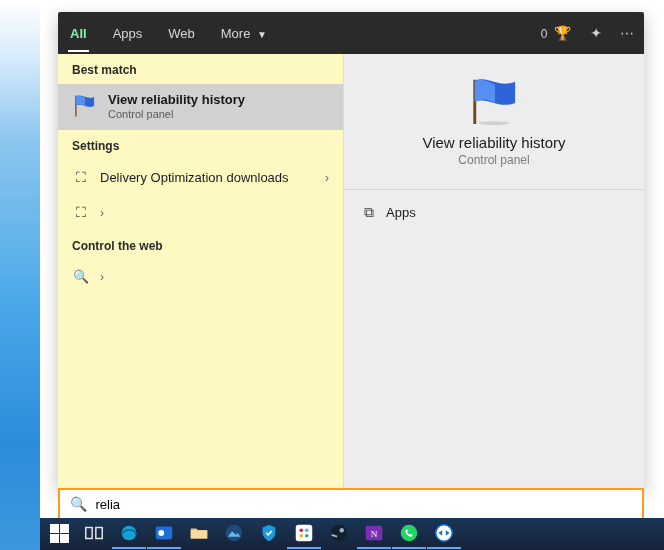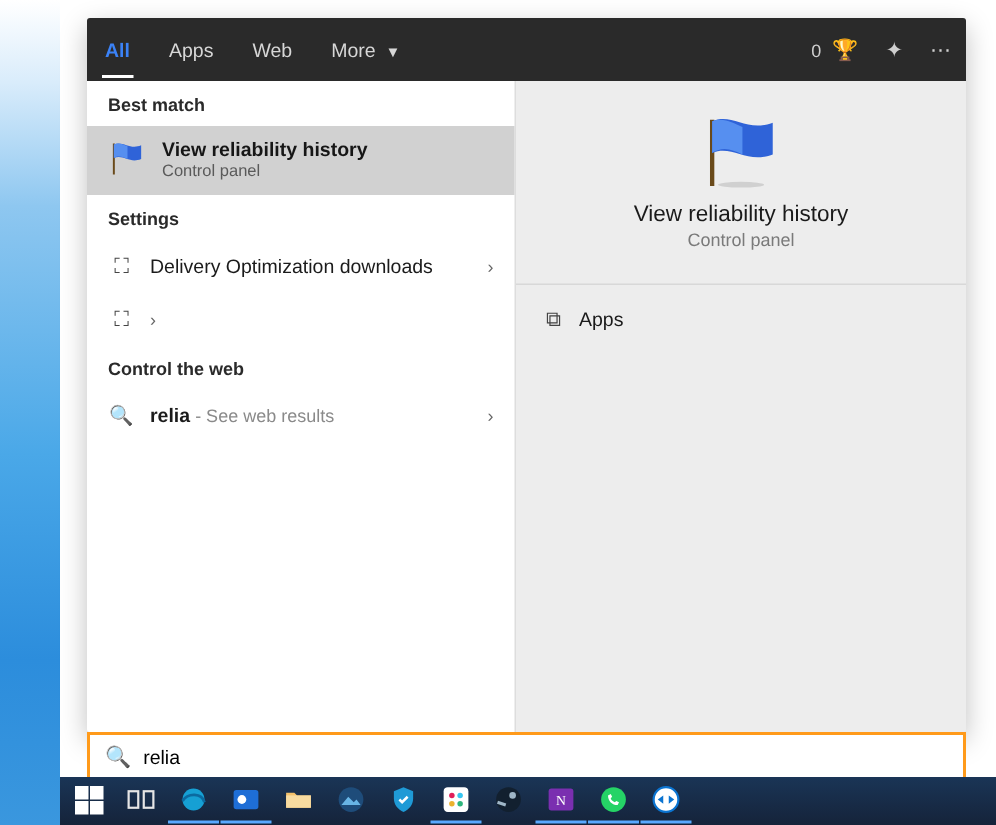--- a/index.html
+++ b/index.html
@@ -4,29 +4,29 @@
 <style>
   * { box-sizing: border-box; margin: 0; padding: 0; }
   html, body { width: 664px; height: 550px; font-family: "Segoe UI", Arial, sans-serif; font-size: 13px; color: #1b1b1b; background: #fff; }
   .root { position: relative; width: 664px; height: 550px; overflow: hidden; }
   .edge-strip { position: absolute; left: 0; top: 0; width: 40px; height: 550px; background: linear-gradient(180deg, #ffffff 0%, #d9ecfb 10%, #8ec7f0 25%, #4aa8e8 55%, #2c8ddc 80%, #3a97de 100%); }
   .panel { position: absolute; left: 58px; top: 12px; width: 586px; height: 476px; background: #ededed; box-shadow: 0 6px 18px rgba(0,0,0,.25); border-radius: 2px; overflow: hidden; display: flex; flex-direction: column; }
 
   
   .tabbar { background: #2a2a2a; height: 42px; display: flex; align-items: center; color: #d7d7d7; padding: 0 10px; gap: 22px; }
   .tabbar .tab { font-size: 13px; padding: 12px 2px; cursor: pointer; }
-  .tabbar .tab.active { color: #3b82f6; font-weight: 600; border-bottom: 2px solid #fff; padding-bottom: 9px; }
+  .tabbar .tab.active { color: #86efac; font-weight: 600; border-bottom: 2px solid #fff; padding-bottom: 9px; }
   .tabbar .more-caret { font-size: 10px; margin-left: 3px; }
   .tabbar .spacer { flex: 1; }
   .tabbar .right { display: flex; align-items: center; gap: 18px; color: #cfcfcf; }
   .tabbar .right .pts { font-size: 12px; }
   .tabbar .right .glyph { font-size: 14px; }
 
   .body { flex: 1; display: flex; }
-  .left { width: 286px; border-right: 1px solid #dddddd; background: #ffffff; display: flex; flex-direction: column; }
+  .left { width: 286px; border-right: 1px solid #dddddd; background: #fef9c3; display: flex; flex-direction: column; }
   .right-pane { flex: 1; background: #ededed; display: flex; flex-direction: column; }
 
   .section-label { font-size: 12px; font-weight: 600; padding: 9px 14px 7px; color: #2a2a2a; }
 
   .best-item { display: flex; align-items: center; gap: 10px; padding: 8px 12px 10px 14px; background: #d1d1d1; cursor: pointer; }
   .flag-mini { width: 26px; height: 24px; position: relative; }
   .flag-mini svg { width: 26px; height: 24px; }
   .best-text .t1 { font-weight: 600; font-size: 13px; color: #161616; }
   .best-text .t2 { font-size: 11px; color: #5a5a5a; margin-top: 1px; }
 
@@ -118,23 +118,20 @@
         </div>
         <div class="row">
           <div class="icon">⛶</div>
           <div class="chev">›</div>
         </div>
 
         <div class="section-label">Control the web</div>
 
         <div class="row web">
           <div class="icon">🔍</div>
-          <div class="label">
-            <span class="web-term">relia</span><span class="web-dim"> - See web results</span>
-          </div>
           <div class="chev">›</div>
         </div>
 
       </div>
 
       <div class="right-pane">
         <div class="preview-top">
           <div class="big-flag">
             <svg viewBox="0 0 60 52">
               <path d="M10 4 L10 50" stroke="#6a4a1a" stroke-width="3"></path>

